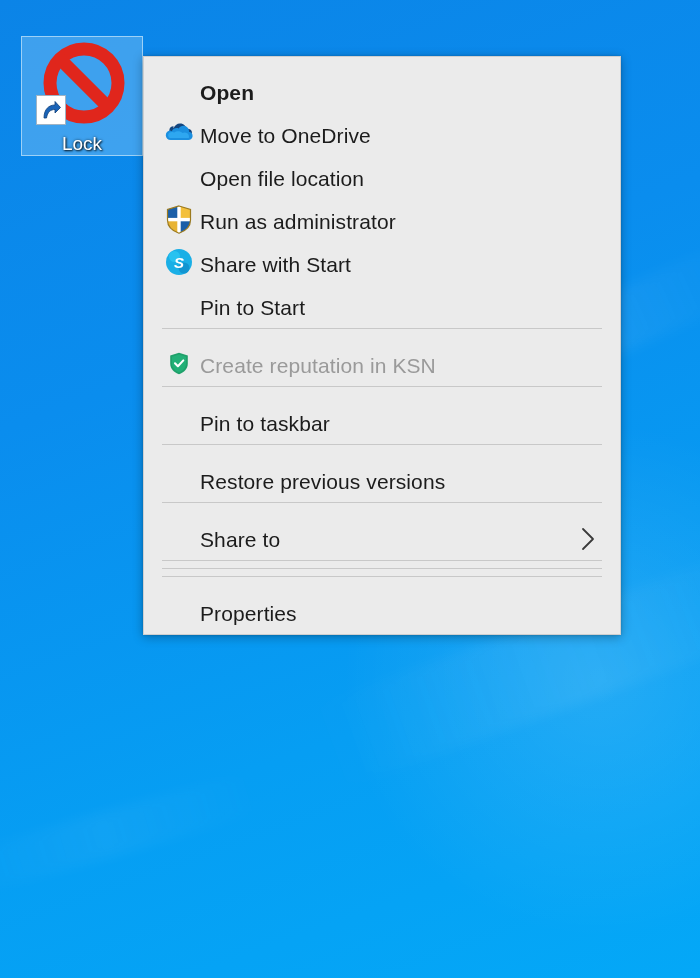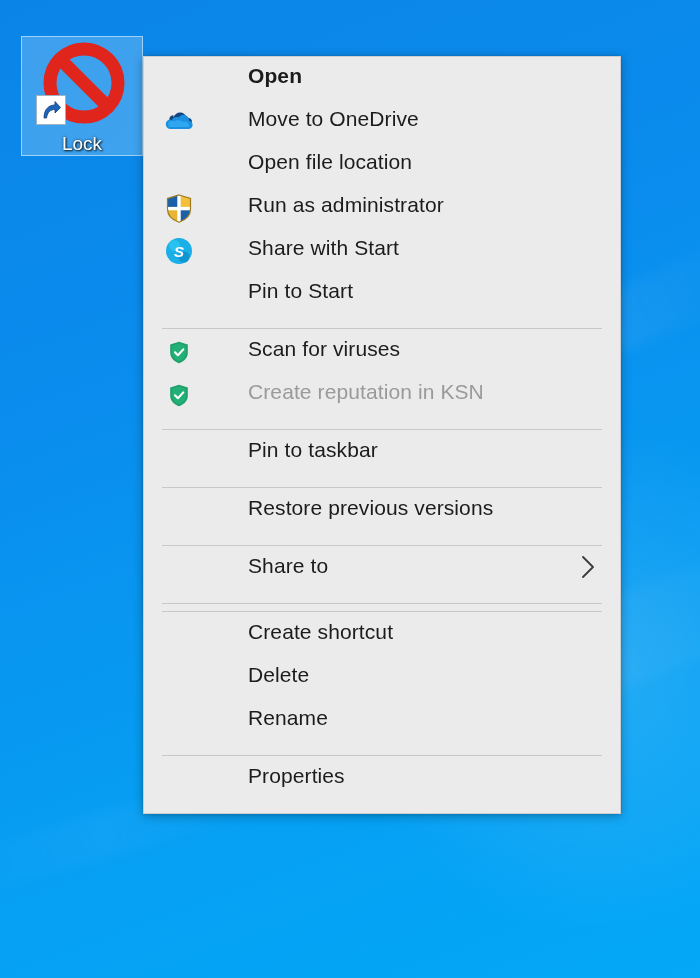--- a/index.html
+++ b/index.html
@@ -118,27 +118,26 @@
     border: 1px solid #cfcfcf;
     box-sizing: border-box;
     box-shadow: 0 2px 10px rgba(0,0,0,0.30), 0 0 2px rgba(0,0,0,0.18);
     padding: 6px 0 7px 0;
     font-family: "Liberation Sans", sans-serif;
     user-select: none;
   }
   .menu-group { display: block; }
   .menu-item {
     display: flex;
-    align-items: flex-start;
+    align-items: flex-end;
     height: 43px;
     padding: 0 18px 0 14px;
     box-sizing: border-box;
     cursor: default;
     position: relative;
-    gap: 48px;
   }
   .menu-item .icon-slot {
     width: 42px;
     min-width: 42px;
     height: 32px;
     display: flex;
     align-items: center;
     justify-content: center;
   }
   .menu-item .label {
@@ -248,30 +247,20 @@
         </span>
         <span class="label">Share with Start</span>
       </div>
       <div class="menu-item">
         <span class="icon-slot"></span>
         <span class="label">Pin to Start</span>
       </div>
     </div>
     <div class="separator"></div>
     <div class="menu-group">
-      <div class="menu-item">
-        <span class="icon-slot">
-          <svg width="20" height="23" viewBox="0 0 20 23">
-            <path d="M10 0.8 L18.8 3.6 L18.8 11.5 C18.8 16.8 15 20.6 10 22.2 C5 20.6 1.2 16.8 1.2 11.5 L1.2 3.6 Z" fill="#1fa06a"></path>
-            <path d="M10 2.6 L17 4.8 L17 11.4 C17 15.6 14 18.8 10 20.2 C6 18.8 3 15.6 3 11.4 L3 4.8 Z" fill="#23b077"></path>
-            <path d="M6 11.3 L8.9 14.2 L14.3 8.4" fill="none" stroke="#ffffff" stroke-width="2.1" stroke-linecap="round" stroke-linejoin="round"></path>
-          </svg>
-        </span>
-        <span class="label">Scan for viruses</span>
-      </div>
       <div class="menu-item disabled">
         <span class="icon-slot">
           <svg width="20" height="23" viewBox="0 0 20 23">
             <path d="M10 0.8 L18.8 3.6 L18.8 11.5 C18.8 16.8 15 20.6 10 22.2 C5 20.6 1.2 16.8 1.2 11.5 L1.2 3.6 Z" fill="#1fa06a"></path>
             <path d="M10 2.6 L17 4.8 L17 11.4 C17 15.6 14 18.8 10 20.2 C6 18.8 3 15.6 3 11.4 L3 4.8 Z" fill="#23b077"></path>
             <path d="M6 11.3 L8.9 14.2 L14.3 8.4" fill="none" stroke="#ffffff" stroke-width="2.1" stroke-linecap="round" stroke-linejoin="round"></path>
           </svg>
         </span>
         <span class="label">Create reputation in KSN</span>
       </div>
@@ -297,34 +286,20 @@
         <span class="label">Share to</span>
         <span class="submenu-arrow">
           <svg width="20" height="28" viewBox="0 0 20 28">
             <path d="M5 4 L15 14 L5 24" fill="none" stroke="#3a3a3a" stroke-width="1.8" stroke-linecap="round" stroke-linejoin="round"></path>
           </svg>
         </span>
       </div>
     </div>
     <div class="separator"></div>
     <div class="separator"></div>
-    <div class="menu-group">
-      <div class="menu-item">
-        <span class="icon-slot"></span>
-        <span class="label">Create shortcut</span>
-      </div>
-      <div class="menu-item">
-        <span class="icon-slot"></span>
-        <span class="label">Delete</span>
-      </div>
-      <div class="menu-item">
-        <span class="icon-slot"></span>
-        <span class="label">Rename</span>
-      </div>
-    </div>
     <div class="separator"></div>
     <div class="menu-group">
       <div class="menu-item">
         <span class="icon-slot"></span>
         <span class="label">Properties</span>
       </div>
     </div>
   </div>
 
 </body></html>

